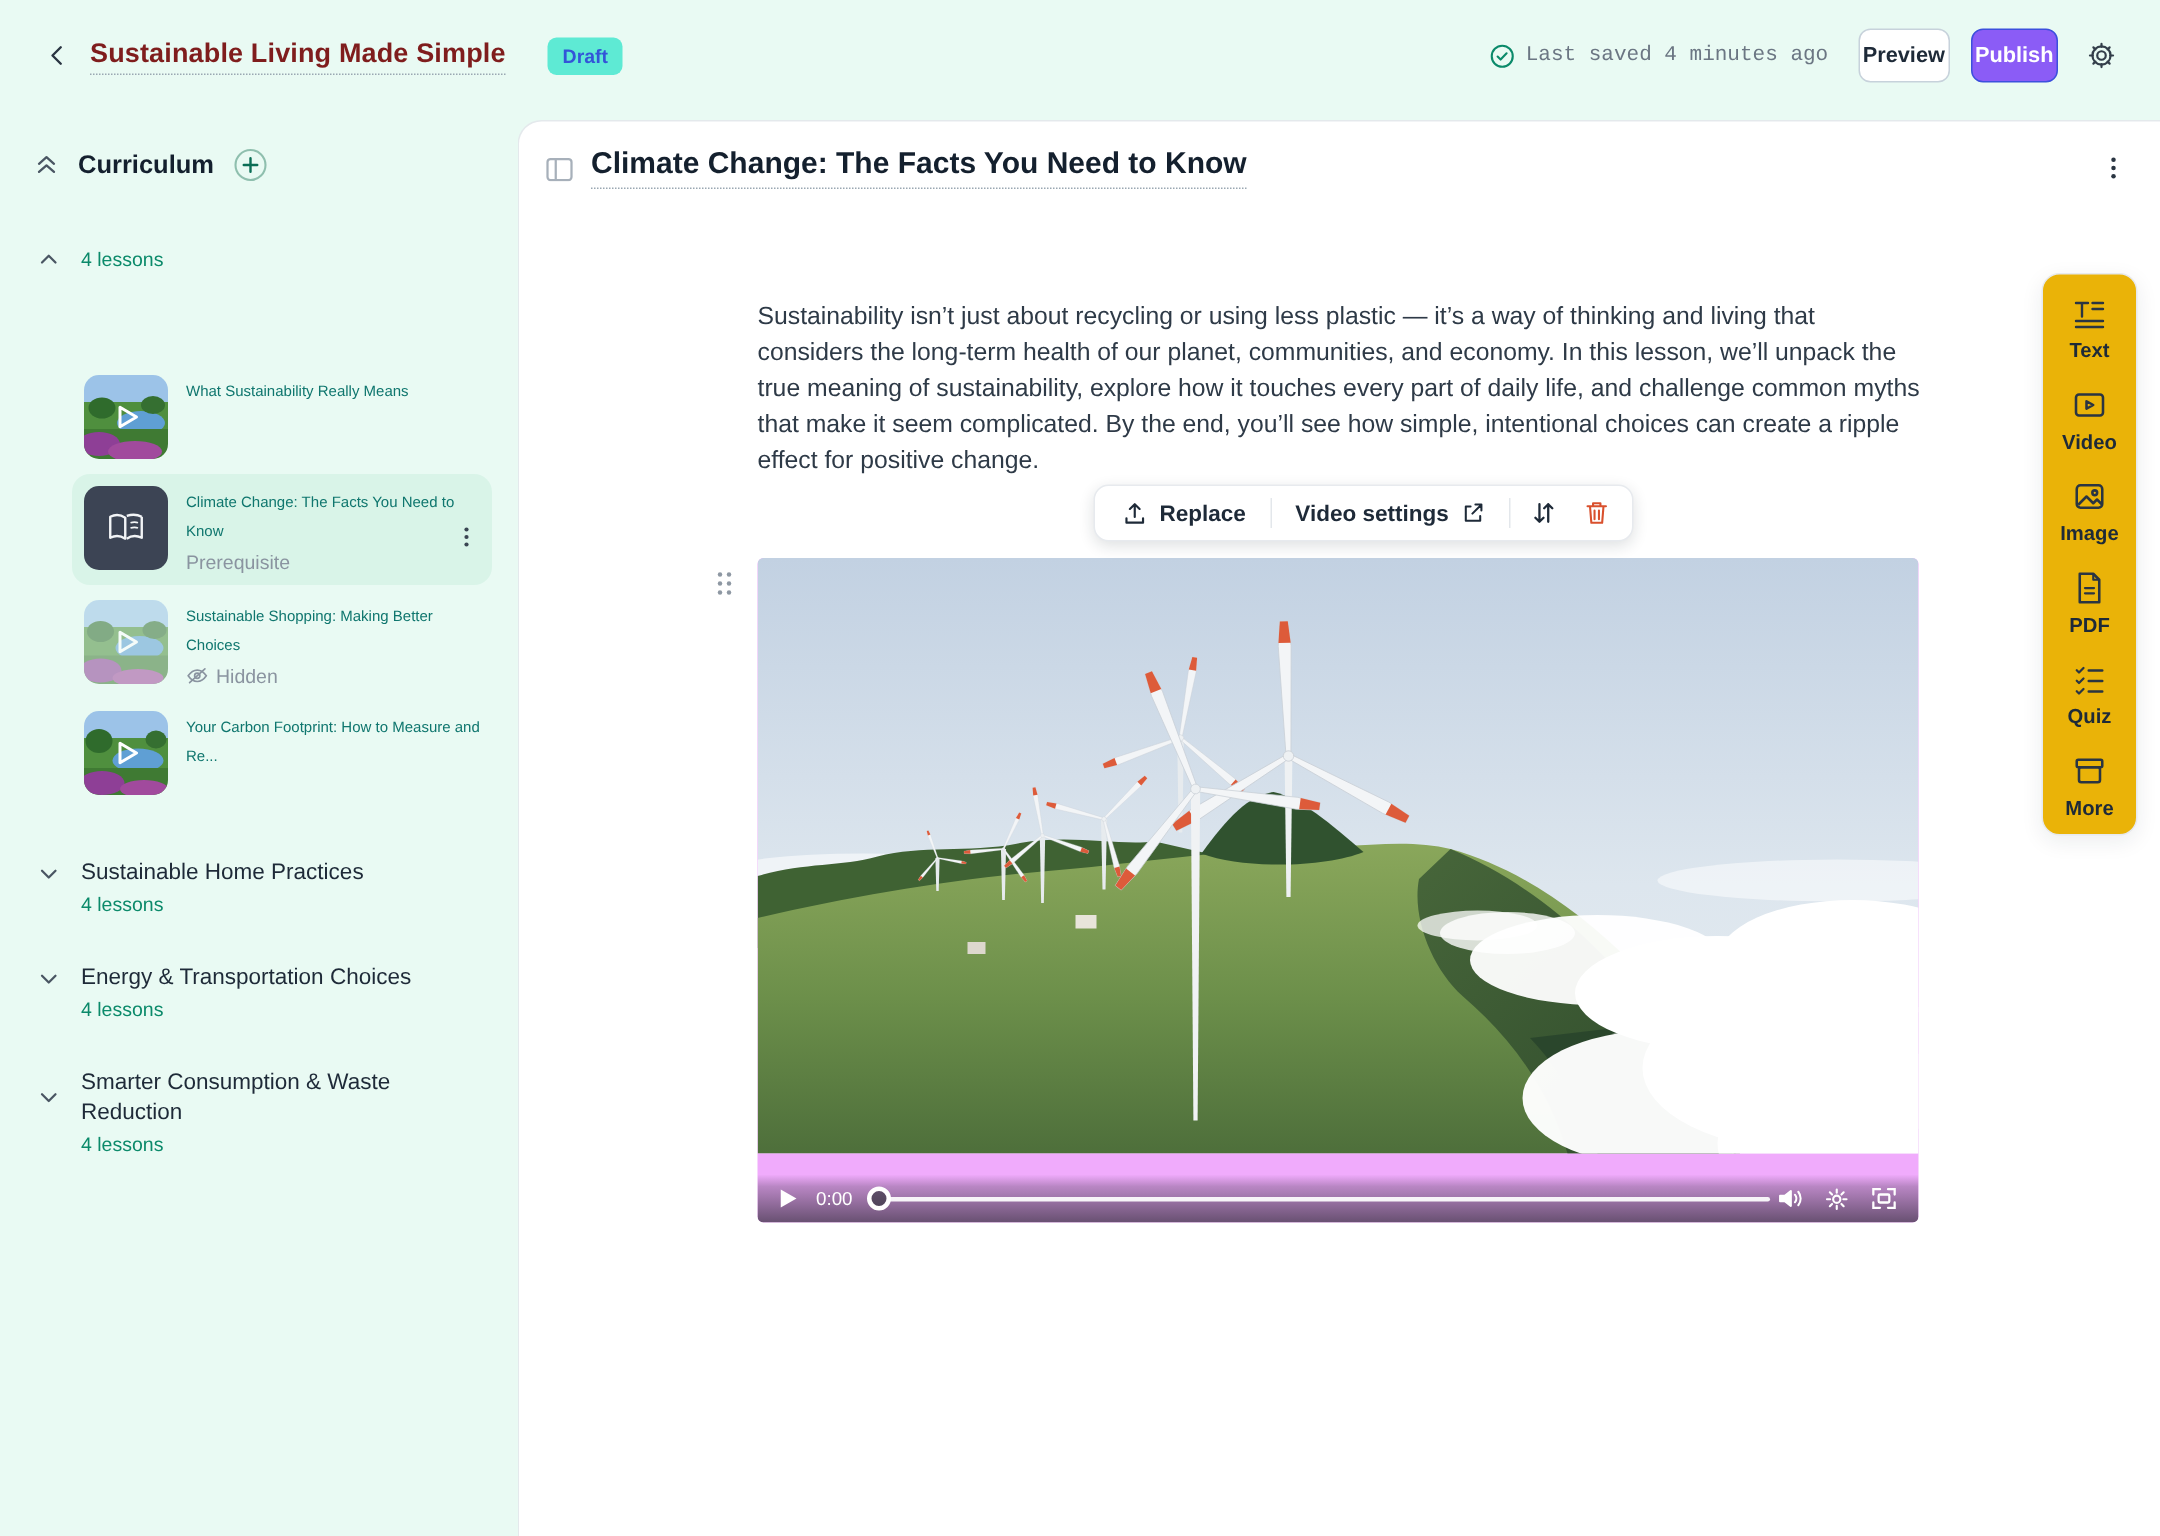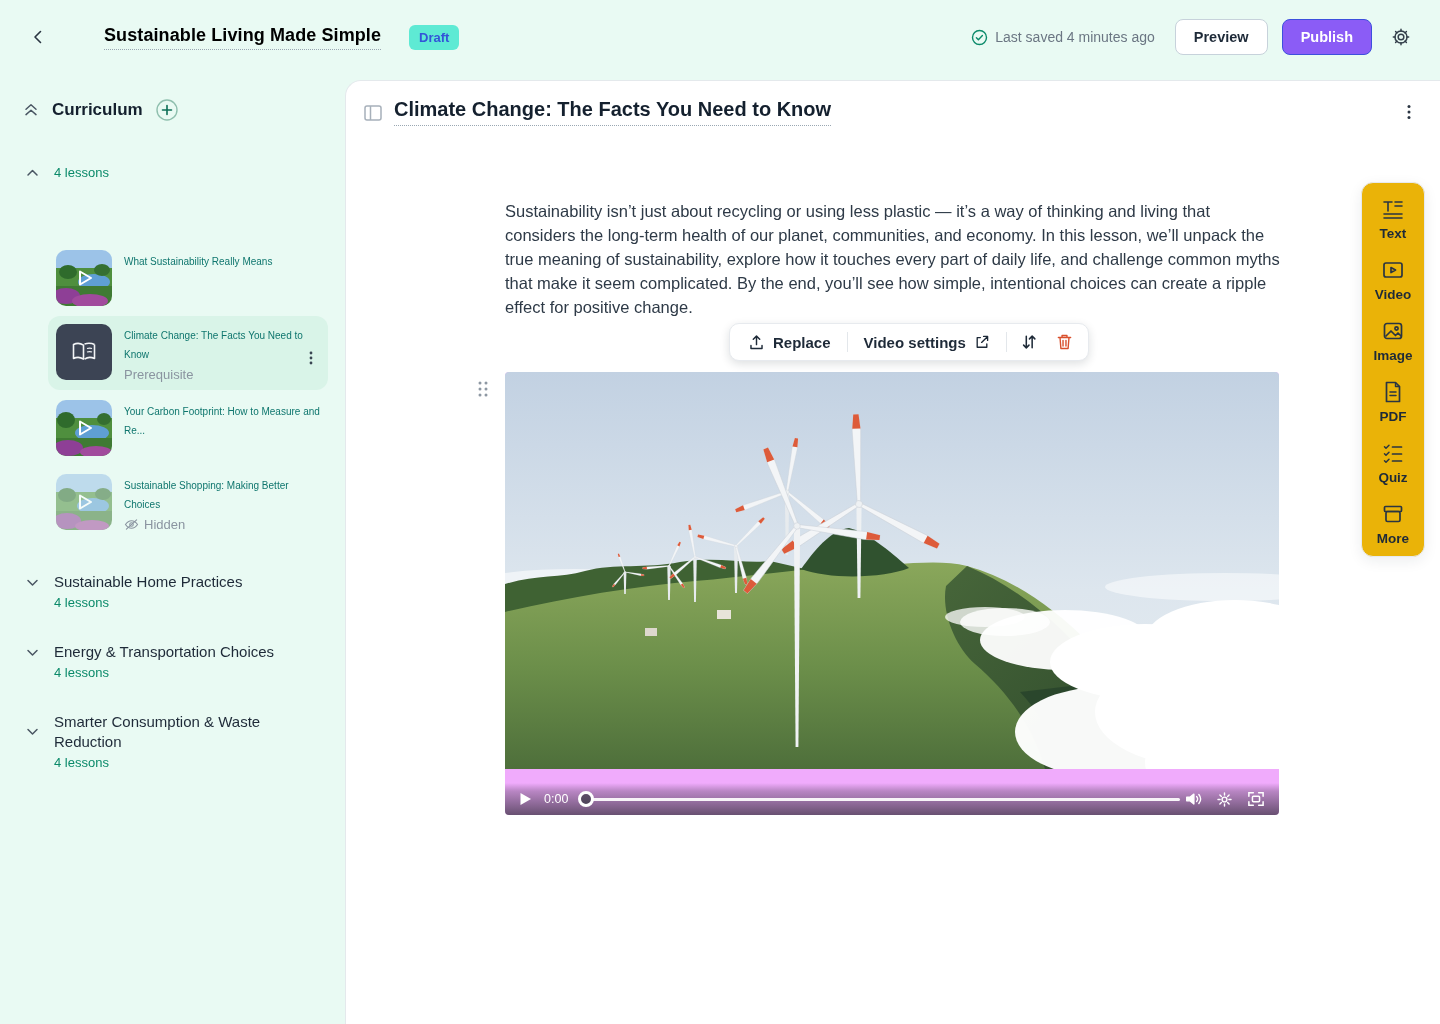--- a/index.html
+++ b/index.html
@@ -6,25 +6,25 @@
   html,body { width:1440px; height:1024px; overflow:hidden; }
   body {
     font-family:"Liberation Sans","DejaVu Sans",sans-serif;
     background:#e9faf3; color:#1e2a38; position:relative;
   }
   svg { display:block; }
 
   
   .topbar{position:absolute;left:0;top:0;width:1440px;height:74px;display:flex;align-items:center;padding:0 24px;}
   .back-btn{width:28px;height:28px;border:none;background:transparent;cursor:pointer;display:flex;align-items:center;justify-content:center;margin-right:8px;}
-  .course-title{font-size:18px;font-weight:700;color:#000000;border-bottom:1.5px dotted #9aa7b2;padding-bottom:3px;letter-spacing:.1px;margin-left:44px;}
+  .course-title{font-size:18px;font-weight:700;color:#7f1d1d;border-bottom:1.5px dotted #9aa7b2;padding-bottom:3px;letter-spacing:.1px;}
   .draft-badge{margin-left:28px;background:#5eead4;color:#3355d8;font-size:13px;font-weight:600;padding:5px 10px;border-radius:6px;}
   .topbar-right{margin-left:auto;display:flex;align-items:center;gap:14px;}
-  .saved{display:flex;align-items:center;gap:7px;color:#6b7683;font-size:14px;margin-right:6px;}
-  .btn{font-family:inherit;font-size:14.5px;font-weight:600;border-radius:8px;padding:9px 18px;cursor:pointer;}
+  .saved{display:flex;align-items:center;gap:7px;color:#6b7683;font-size:14px;margin-right:6px;font-family:Liberation Mono, monospace;}
+  .btn{font-family:inherit;font-size:14.5px;font-weight:600;border-radius:8px;padding:9px 2px;cursor:pointer;}
   .btn-secondary{background:#ffffff;color:#1e2a38;border:1px solid #c7d2db;}
   .btn-primary{background:#8b5cf6;color:#ffffff;border:1px solid #3d4fdd;}
   .gear-btn{background:transparent;border:none;cursor:pointer;display:flex;align-items:center;justify-content:center;width:30px;height:30px;}
 
   
   .sidebar{position:absolute;left:0;top:74px;width:345px;bottom:0;}
   .curriculum-row{position:absolute;left:22px;top:24px;display:flex;align-items:center;gap:12px;}
   .curriculum-title{font-size:17px;font-weight:700;color:#14202e;}
   .icon-btn{background:transparent;border:none;cursor:pointer;display:flex;align-items:center;justify-content:center;padding:0;}
   .section{position:absolute;left:22px;width:305px;}
@@ -174,71 +174,71 @@
       </div>
       <button class="kebab-btn">
         <svg width="14" height="16" viewBox="0 0 14 16">
             <circle cx="7" cy="3" r="1.4" fill="#3a4552"></circle>
             <circle cx="7" cy="8" r="1.4" fill="#3a4552"></circle>
             <circle cx="7" cy="13" r="1.4" fill="#3a4552"></circle>
           </svg>
       </button>
     </div>
 
+    <div class="lesson">
+      <div class="thumb dim">
+        <svg width="56" height="56" viewBox="0 0 56 56">
+          <rect width="56" height="24" fill="#9cc3e8"></rect>
+            <rect y="18" width="56" height="22" fill="#4f8f3e"></rect>
+          <ellipse cx="37" cy="32" rx="16" ry="8" fill="#5f9fd4"></ellipse>
+          <rect y="37" width="56" height="19" fill="#3f7a33"></rect>
+          <ellipse cx="11" cy="47" rx="14" ry="8" fill="#8e3f96"></ellipse>
+            <ellipse cx="36" cy="52" rx="17" ry="6" fill="#a14a9d"></ellipse>
+          <ellipse cx="11" cy="21" rx="9" ry="7" fill="#2f6b2c"></ellipse>
+            <ellipse cx="47" cy="20" rx="8" ry="6" fill="#356f31"></ellipse>
+        </svg>
+        <span class="play-overlay">
+          <svg width="26" height="26" viewBox="0 0 26 26">
+              <path d="M9 6.5 20 13 9 19.5z" fill="none" stroke="#ffffff" stroke-width="2" stroke-linejoin="round"></path>
+            </svg>
+        </span>
+      </div>
+      <div class="lesson-text">
+        <div class="lesson-title">Sustainable Shopping: Making Better Choices</div>
+        <div class="lesson-note">
+          <svg width="15" height="13" viewBox="0 0 16 14" fill="none" stroke="#8a94a0" stroke-width="1.2" stroke-linecap="round">
+            <path d="M1.5 7c1.9-2.8 4-4.1 6.5-4.1S12.6 4.2 14.5 7c-1.9 2.8-4 4.1-6.5 4.1S3.4 9.8 1.5 7z"></path>
+            <circle cx="8" cy="7" r="1.9"></circle>
+            <path d="M2.5 12 13.5 2"></path>
+          </svg>
+          <span>Hidden</span>
+        </div>
+      </div>
+    </div>
+
     <div class="lesson" style="margin-bottom:2px;">
       <div class="thumb">
         <svg width="56" height="56" viewBox="0 0 56 56">
           <rect width="56" height="24" fill="#9cc3e8"></rect>
             <rect y="18" width="56" height="22" fill="#4f8f3e"></rect>
           <ellipse cx="36" cy="33" rx="17" ry="8" fill="#5f9fd4"></ellipse>
           <rect y="38" width="56" height="18" fill="#3f7a33"></rect>
           <ellipse cx="12" cy="48" rx="15" ry="8" fill="#8e3f96"></ellipse>
             <ellipse cx="40" cy="52" rx="16" ry="6" fill="#a14a9d"></ellipse>
           <ellipse cx="10" cy="20" rx="9" ry="8" fill="#2f6b2c"></ellipse>
             <ellipse cx="48" cy="19" rx="7" ry="6" fill="#356f31"></ellipse>
         </svg>
         <span class="play-overlay">
           <svg width="26" height="26" viewBox="0 0 26 26">
               <path d="M9 6.5 20 13 9 19.5z" fill="none" stroke="#ffffff" stroke-width="2" stroke-linejoin="round"></path>
             </svg>
         </span>
       </div>
       <div class="lesson-text">
         <div class="lesson-title">Your Carbon Footprint: How to Measure and Re...</div>
-      </div>
-    </div>
-
-    <div class="lesson">
-      <div class="thumb dim">
-        <svg width="56" height="56" viewBox="0 0 56 56">
-          <rect width="56" height="24" fill="#9cc3e8"></rect>
-            <rect y="18" width="56" height="22" fill="#4f8f3e"></rect>
-          <ellipse cx="37" cy="32" rx="16" ry="8" fill="#5f9fd4"></ellipse>
-          <rect y="37" width="56" height="19" fill="#3f7a33"></rect>
-          <ellipse cx="11" cy="47" rx="14" ry="8" fill="#8e3f96"></ellipse>
-            <ellipse cx="36" cy="52" rx="17" ry="6" fill="#a14a9d"></ellipse>
-          <ellipse cx="11" cy="21" rx="9" ry="7" fill="#2f6b2c"></ellipse>
-            <ellipse cx="47" cy="20" rx="8" ry="6" fill="#356f31"></ellipse>
-        </svg>
-        <span class="play-overlay">
-          <svg width="26" height="26" viewBox="0 0 26 26">
-              <path d="M9 6.5 20 13 9 19.5z" fill="none" stroke="#ffffff" stroke-width="2" stroke-linejoin="round"></path>
-            </svg>
-        </span>
-      </div>
-      <div class="lesson-text">
-        <div class="lesson-title">Sustainable Shopping: Making Better Choices</div>
-        <div class="lesson-note">
-          <svg width="15" height="13" viewBox="0 0 16 14" fill="none" stroke="#8a94a0" stroke-width="1.2" stroke-linecap="round">
-            <path d="M1.5 7c1.9-2.8 4-4.1 6.5-4.1S12.6 4.2 14.5 7c-1.9 2.8-4 4.1-6.5 4.1S3.4 9.8 1.5 7z"></path>
-            <circle cx="8" cy="7" r="1.9"></circle>
-            <path d="M2.5 12 13.5 2"></path>
-          </svg>
-          <span>Hidden</span>
-        </div>
       </div>
     </div>
   </div>
 
   <div class="section" style="top:498px;">
     <div class="section-head">
       <span class="section-chevron">
         <svg width="15" height="15" viewBox="0 0 15 15" fill="none" stroke="#4a5663" stroke-width="1.5" stroke-linecap="round" stroke-linejoin="round">
             <path d="M3 5.5 7.5 10 12 5.5"></path>
           </svg>

